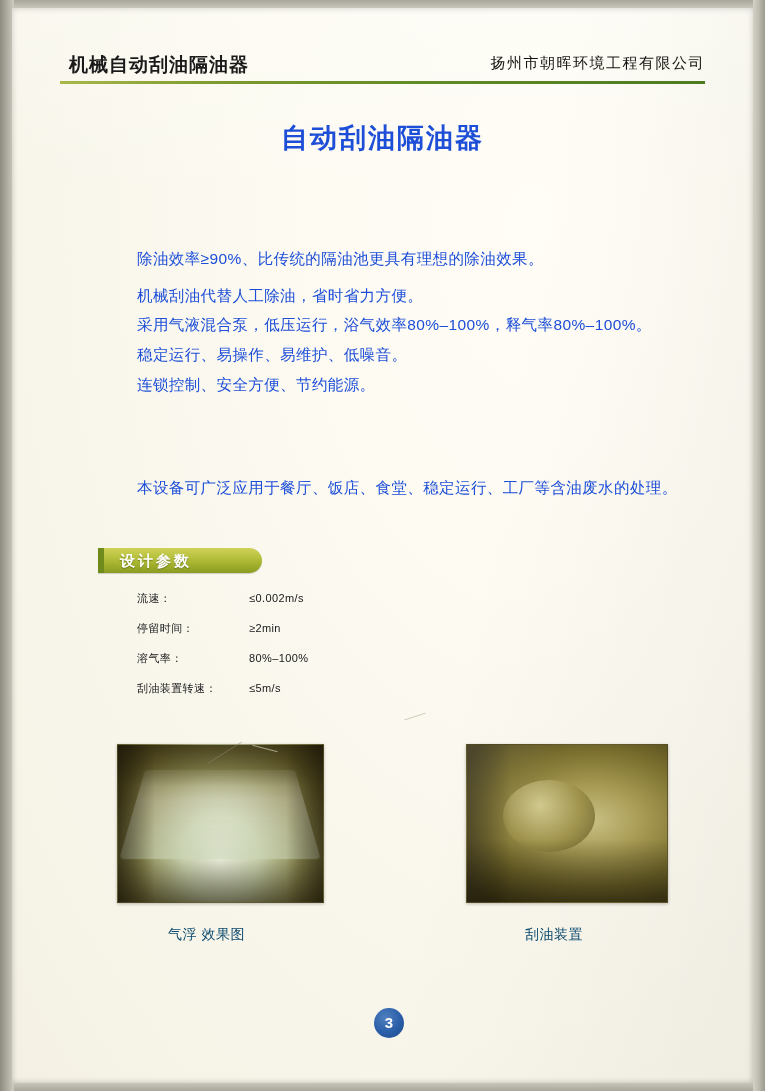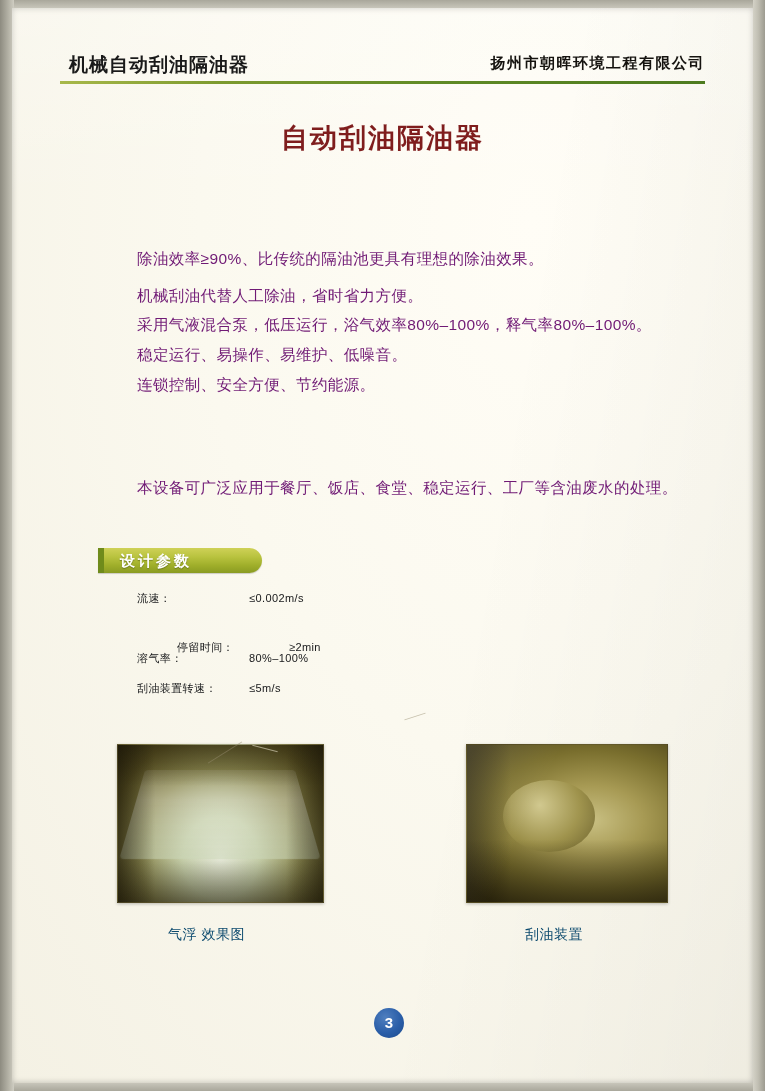--- a/index.html
+++ b/index.html
@@ -54,21 +54,21 @@
     letter-spacing: 1px;
     color: #1a1a1a;
     white-space: nowrap;
   }
   .hdr-right {
     position: absolute;
     right: 0;
     top: 2px;
     font-family: "DejaVu Sans", sans-serif;
     font-size: 15px;
-    font-weight: bold;
+    font-weight: normal;
     letter-spacing: 1.5px;
     color: #15130f;
     white-space: nowrap;
   }
   .hdr-rule {
     position: absolute;
     left: 0;
     top: 29px;
     width: 645px;
     height: 3px;
@@ -77,21 +77,21 @@
   
   .title {
     position: absolute;
     top: 120px;
     left: 0;
     width: 765px;
     text-align: center;
     font-size: 27px;
     font-weight: bold;
     letter-spacing: 2px;
-    color: #7f1d1d;
+    color: #1d4ed8;
   }
   
   .bar {
     position: absolute;
     left: 98px;
     width: 152px;
     height: 25px;
     border-radius: 0 13px 13px 0;
     background: linear-gradient(180deg, #cfd157 0%, #b9c33f 35%, #9fae2a 70%, #8a9b22 100%);
     box-shadow: 0 1px 1px rgba(0,0,0,0.18);
@@ -114,21 +114,21 @@
     color: #ffffff;
     white-space: nowrap;
     text-shadow: 0 1px 1px rgba(80,90,20,0.6);
   }
   .bar.wide { width: 164px; }
   
   .p {
     position: absolute;
     left: 137px;
     font-size: 15.5px;
-    color: #701a75;
+    color: #1d4ed8;
     letter-spacing: 0.4px;
     white-space: nowrap;
   }
   
   .prow {
     position: absolute;
     left: 137px;
     font-size: 11px;
     color: #17181a;
     letter-spacing: 0.4px;
@@ -275,21 +275,21 @@
   <div class="p" style="top:478px;">本设备可广泛应用于餐厅、饭店、食堂、稳定运行、工厂等含油废水的处理。</div>
 
   <div class="bar wide" style="top:548px;">
     <span class="tick"></span>
     <span class="btext">设计参数</span>
   </div>
 
   <div class="prow" style="top:591px;">
     <span class="k">流速：</span><span class="v">≤0.002m/s</span>
   </div>
-  <div class="prow" style="top:640px;margin-left:40px;">
+  <div class="prow" style="top:621px;">
     <span class="k">停留时间：</span><span class="v">≥2min</span>
   </div>
   <div class="prow" style="top:651px;">
     <span class="k">溶气率：</span><span class="v">80%–100%</span>
   </div>
   <div class="prow" style="top:681px;">
     <span class="k">刮油装置转速：</span><span class="v">≤5m/s</span>
   </div>
 
   <div class="photo photo-a"></div>

